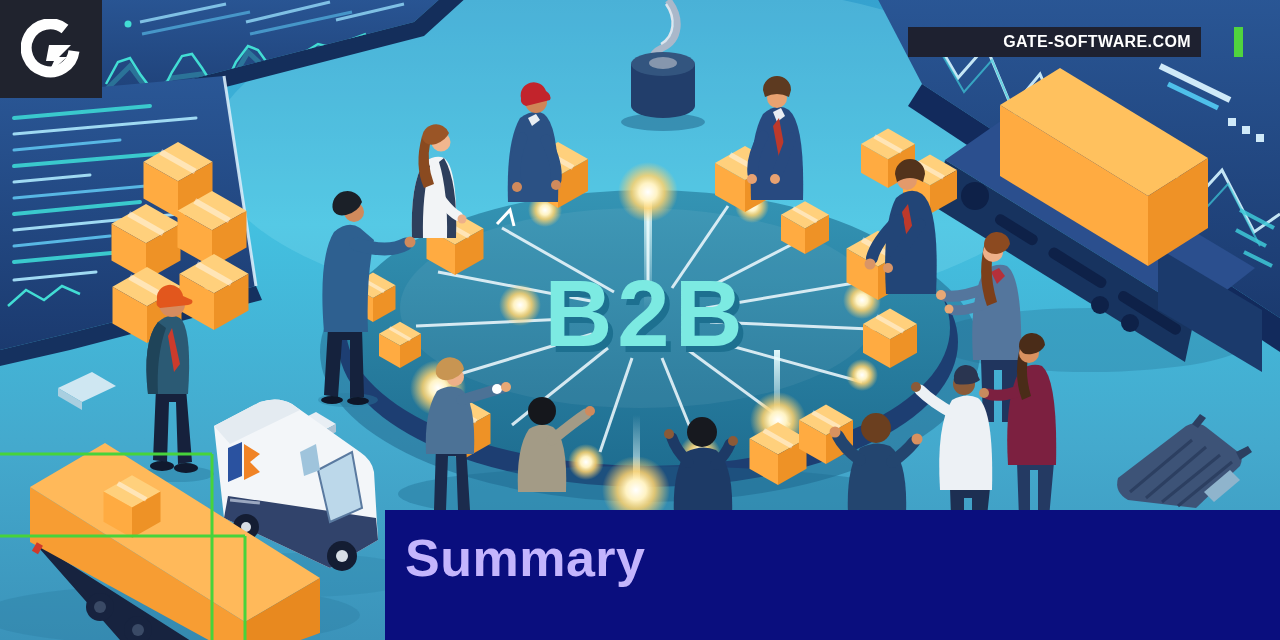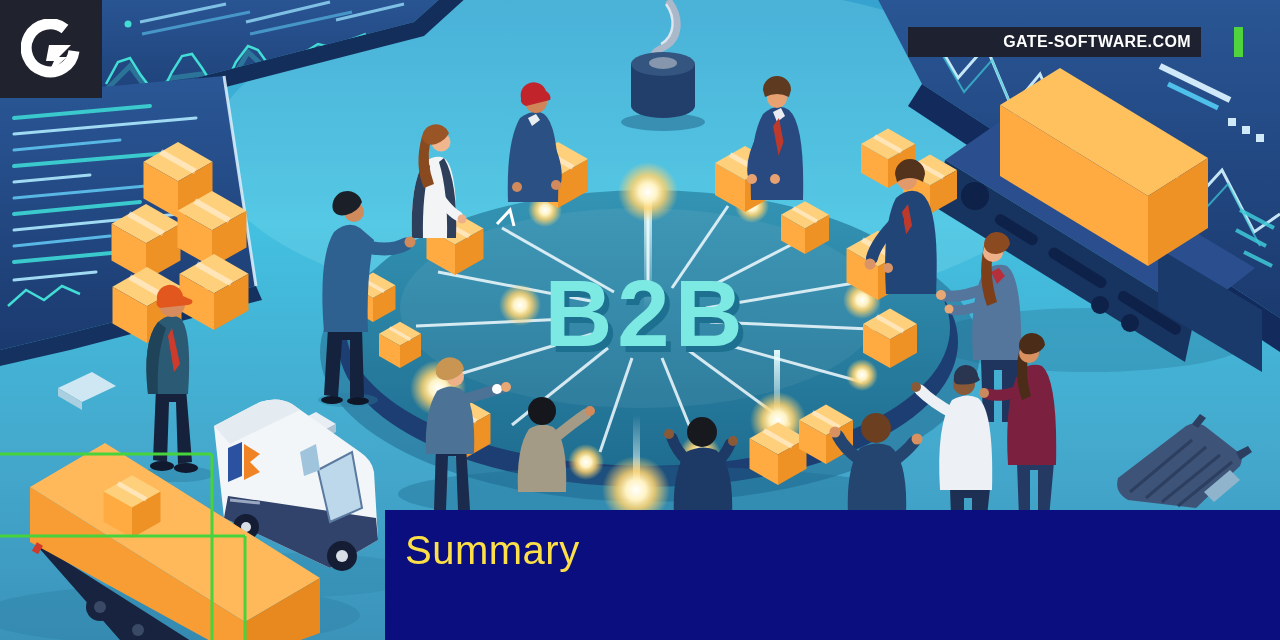--- a/index.html
+++ b/index.html
@@ -8,21 +8,21 @@
   .stage svg.scene{position:absolute;left:0;top:0;}
   .logo{position:absolute;left:0;top:0;width:102px;height:98px;background:#20232e;
         display:flex;align-items:center;justify-content:center;z-index:30;}
   .badge{position:absolute;left:908px;top:27px;width:293px;height:30px;background:#1e2130;
          display:flex;align-items:center;justify-content:flex-end;padding-right:10px;
          box-sizing:border-box;z-index:30;}
   .badge span{color:#fff;font-weight:bold;font-size:16px;letter-spacing:.4px;}
   .badge-accent{position:absolute;left:1234px;top:27px;width:9px;height:30px;background:#50d43e;z-index:30;}
   .titlebar{position:absolute;left:385px;top:510px;width:895px;height:130px;background:#0a0e7e;
             box-sizing:border-box;padding:18px 0 0 20px;z-index:40;}
-  .titlebar span{color:#fde047;font-size:40px;font-weight:400;letter-spacing:.5px;}
+  .titlebar span{color:#c4b5fd;font-size:52px;font-weight:700;letter-spacing:.5px;}
   .frame-lines{position:absolute;left:0;top:0;z-index:35;}
 </style>
 </head>
 <body>
 
 <div class="stage">
 
 <svg class="scene" width="1280" height="640" viewBox="0 0 1280 640">
 <defs>
   <linearGradient id="gBg" x1="0" y1="0" x2="0" y2="1">

